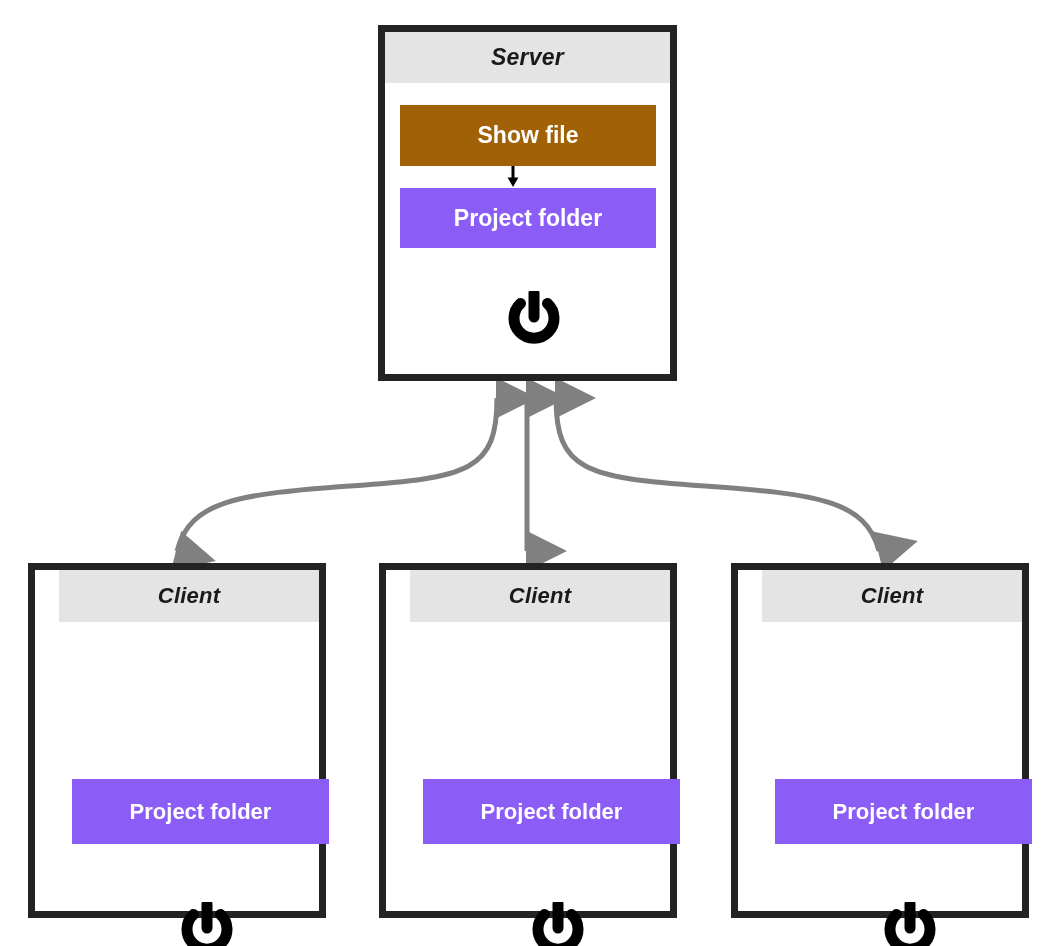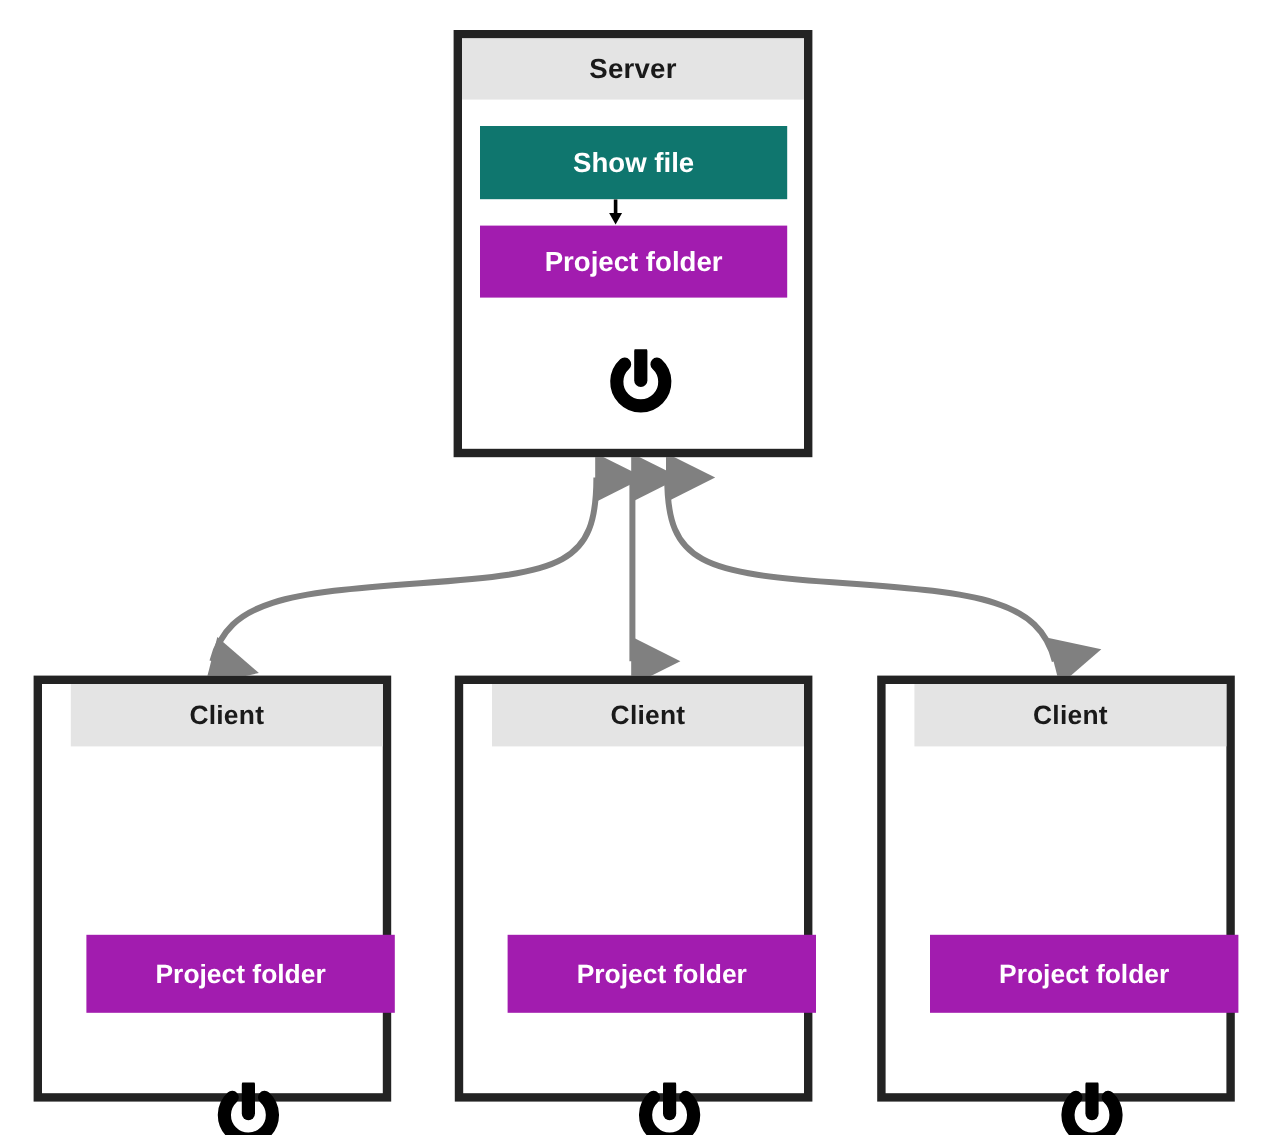--- a/index.html
+++ b/index.html
@@ -40,20 +40,21 @@
     box-sizing: border-box;
     width: 100%;
     background: #e4e4e4;
     text-align: center;
     color: #1a1a1a;
     font-weight: bold;
     letter-spacing: 0.2px;
     display: flex;
     align-items: center;
     justify-content: center;
+    font-style: italic;
   }
   .node-body {
     position: relative;
     width: 100%;
   }
 
   
   #server-node {
     left: 378px;
     top: 25px;
@@ -84,22 +85,22 @@
   .bar {
     position: absolute;
     box-sizing: border-box;
     display: flex;
     align-items: center;
     justify-content: center;
     color: #ffffff;
     font-weight: bold;
     text-align: center;
   }
-  .bar-teal { background: #0f766e; }
-  .bar-orange { background: #a21caf; text-align: right; }
+  .bar-teal { background: #a16207; }
+  .bar-orange { background: #8b5cf6; text-align: right; }
 
   #server-showfile-bar {
     left: 15px;
     top: 22px;
     width: 256px;
     height: 61px;
     font-size: 23px;
   }
   #server-projectfolder-bar {
     left: 15px;

